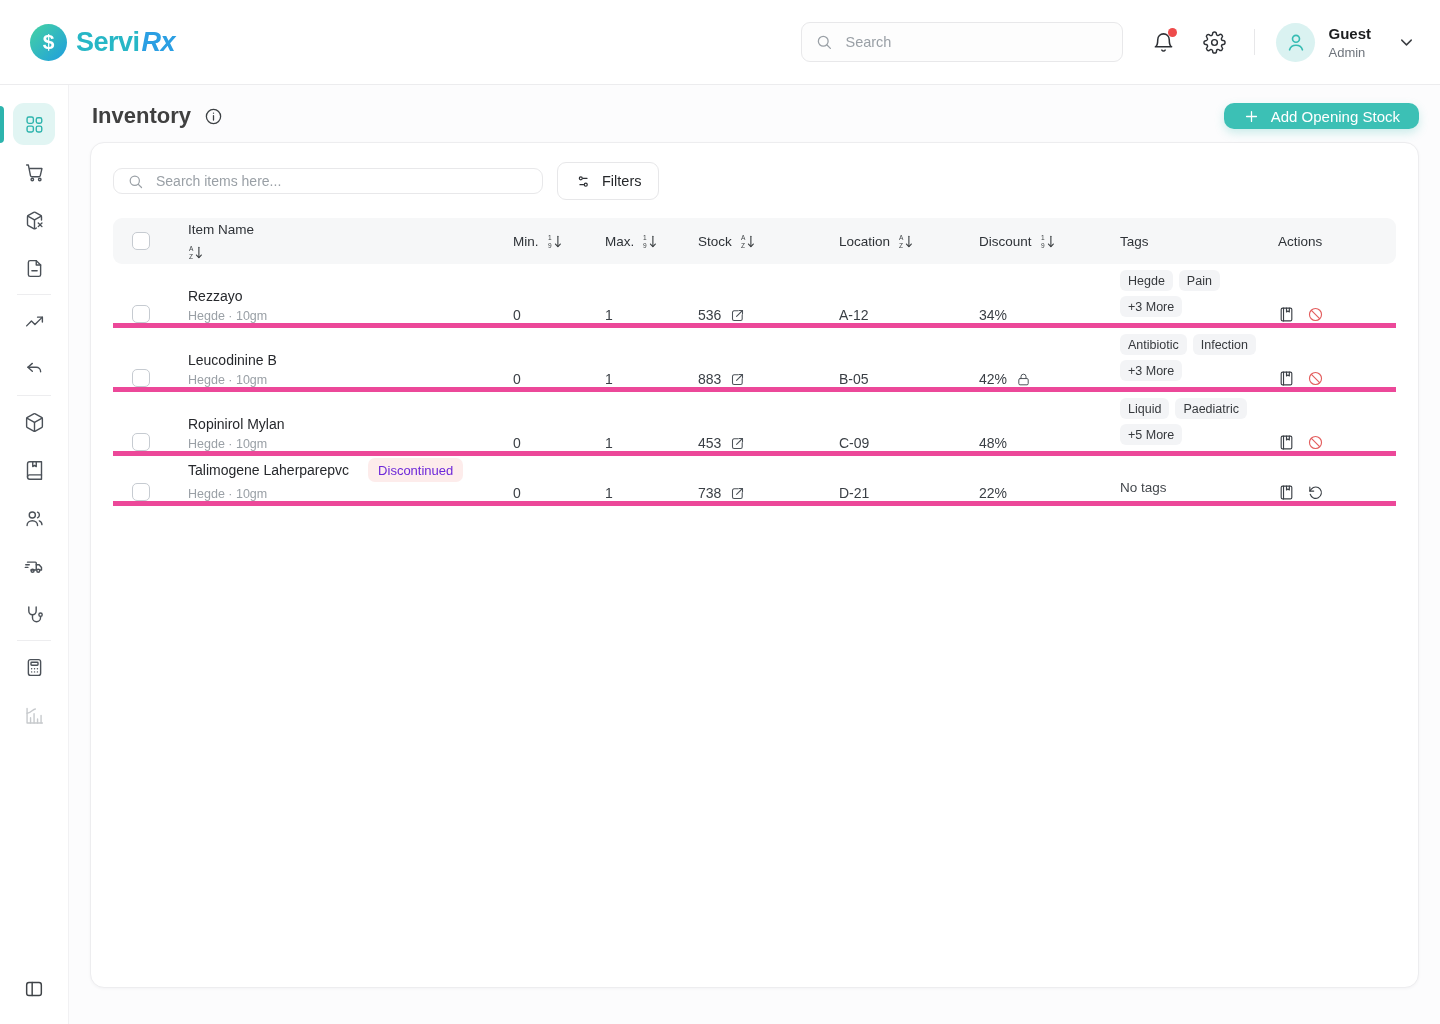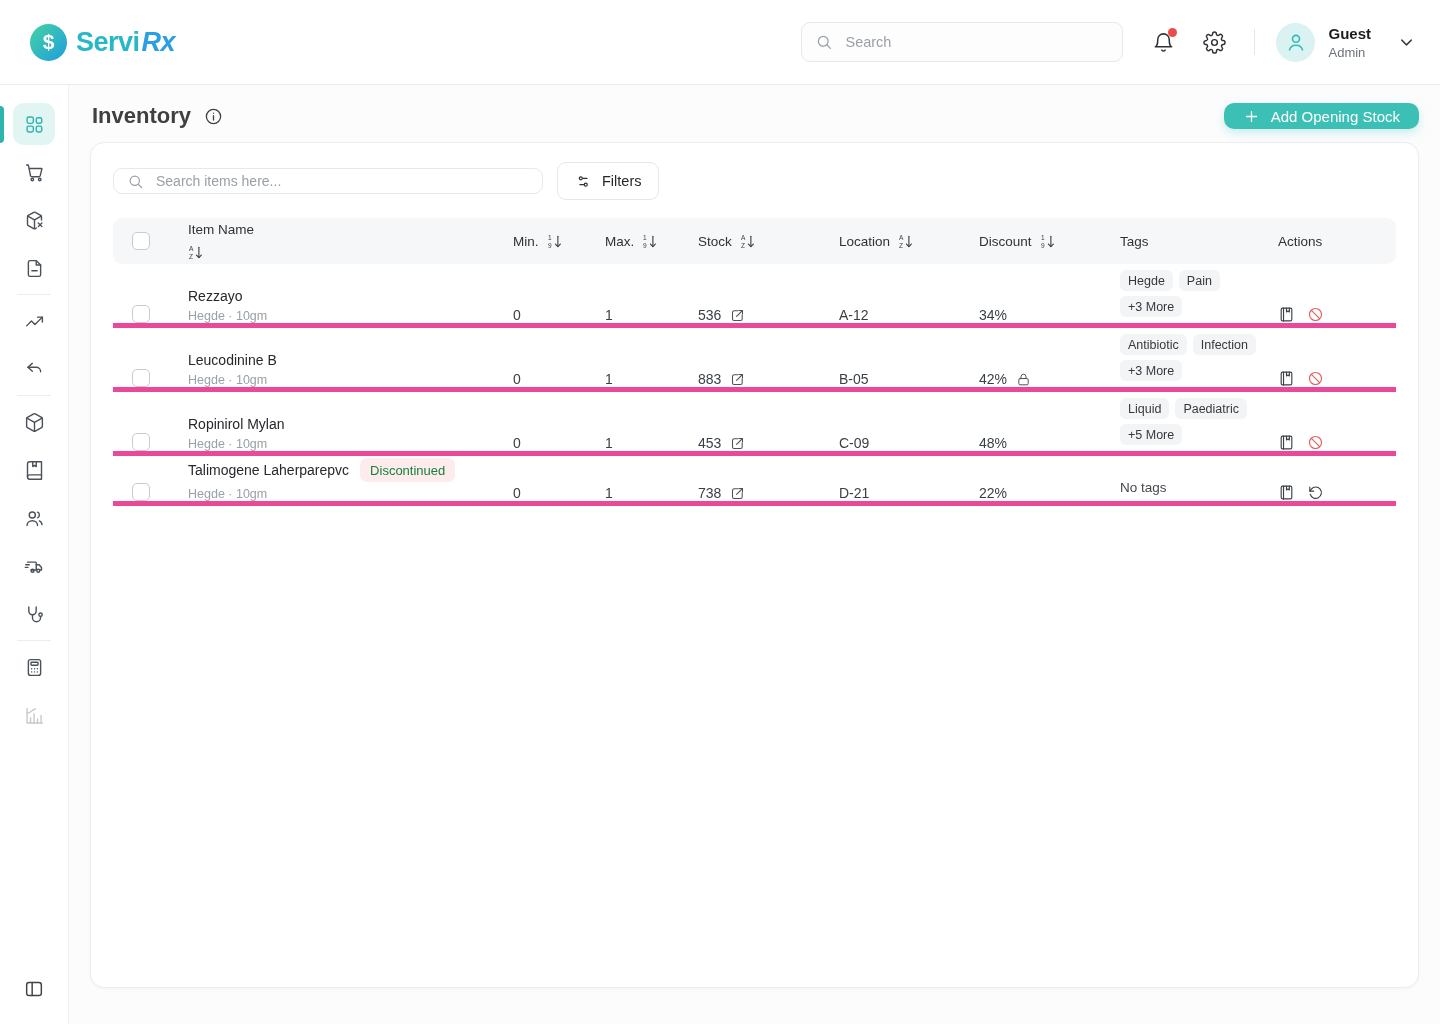--- a/index.html
+++ b/index.html
@@ -97,21 +97,21 @@
   .tags-col{flex-direction:column;align-items:flex-start;justify-content:center;gap:5px;padding:6px 0}
   .tag-line{display:flex;gap:6px}
   .chip{background:#f3f4f6;border-radius:6px;padding:3.5px 8px;font-size:12.5px;color:#36393d;white-space:nowrap}
   .chip-more{cursor:pointer}
   .no-tags{font-size:13.5px;color:#44484d}
   .act-icons{gap:12px}
   .act-btn{display:flex;cursor:pointer}
   .act-btn svg{width:17px;height:17px}
   .act-book svg,.act-restore svg{color:#3a3f45}
   .act-ban svg{color:var(--danger)}
-  .badge-disc{background:var(--danger-bg);color:#15803d;font-size:13px;padding:4.5px 10px;border-radius:7px;margin-left:11px;white-space:nowrap}
+  .badge-disc{background:var(--danger-bg);color:#6d28d9;font-size:13px;padding:4.5px 10px;border-radius:7px;margin-left:19px;white-space:nowrap}
   .badge-disc:empty{display:none}
 </style>
 </head>
 <body>
 
 <div class="app">
 
   <header>
     <div class="logo">
       <div class="logo-mark">

